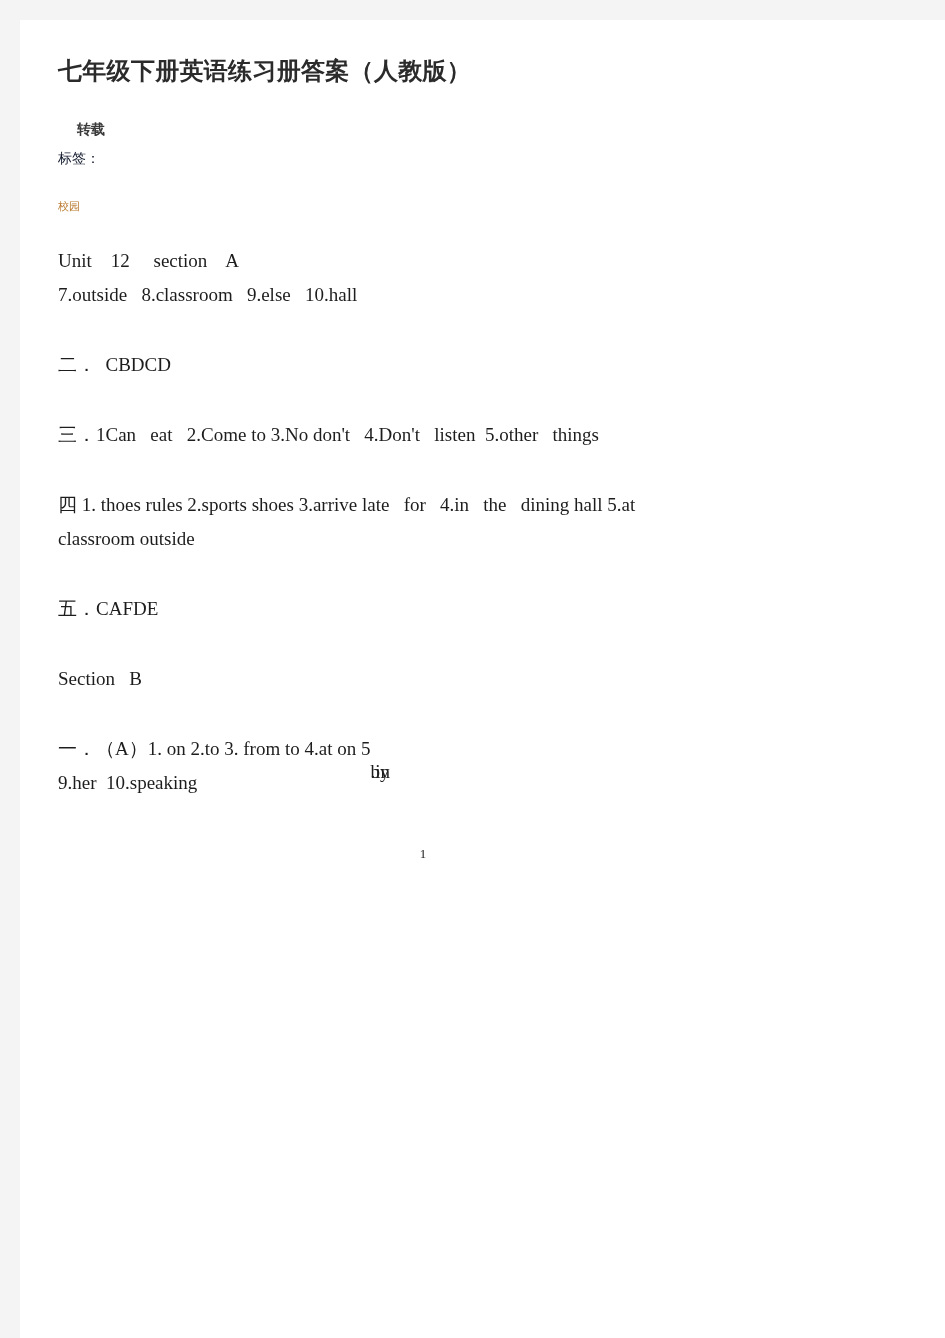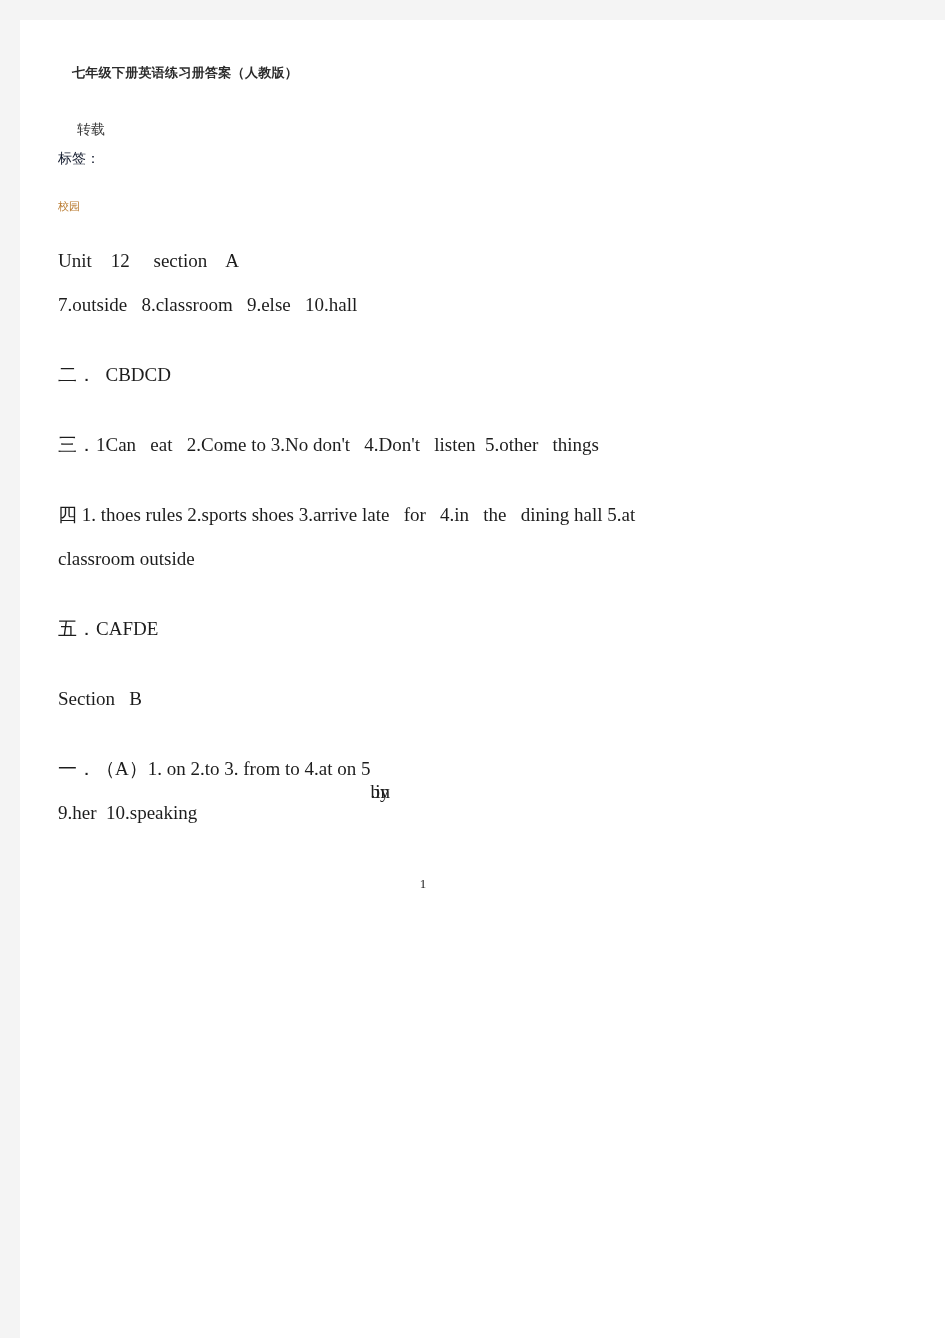--- a/index.html
+++ b/index.html
@@ -25,25 +25,25 @@
   }
   .content {
     position: absolute;
     left: 38px;
     top: 40px;
     width: 800px;
   }
 
   
   .doc-title {
-    font-family: Liberation Serif, serif;
-    font-size: 13px;
+    font-family: Liberation Mono, monospace;
+    font-size: 24px;
     color: #2b2b2b;
     letter-spacing: 0.3px;
-    margin: 0 0 0 14px;
+    margin: 0 0 0 0;
     padding-top: 0px;
     line-height: 26px;
     white-space: nowrap;
   }
 
   .meta-block {
     margin-top: 32px;
   }
   .timestamp {
     font-family: "Liberation Sans", "DejaVu Sans", sans-serif;
@@ -52,20 +52,21 @@
     line-height: 16px;
     white-space: nowrap;
   }
   .repost {
     font-family: "Liberation Sans", "DejaVu Sans", sans-serif;
     font-size: 14px;
     color: #3a3a3a;
     line-height: 22px;
     padding-left: 19px;
     margin-top: 4px;
+    font-weight: bold;
   }
   .tags-label {
     font-family: Liberation Mono, monospace;
     font-size: 14px;
     color: #0f172a;
     line-height: 22px;
     margin-top: 8px;
   }
   .tag-link {
     display: inline-block;
@@ -88,21 +89,21 @@
     color: #1d1d1d;
     line-height: 34px;
     margin: 0;
     padding: 0;
     white-space: pre;
   }
   .para.spaced {
     margin-top: 36px;
   }
   .para.cont {
-    margin-top: 10px;
+    margin-top: 0;
   }
   .para .overlap {
     position: relative;
     display: inline-block;
     width: 0;
   }
   .para .overlap > span {
     position: absolute;
     left: 0;
     top: 0;

